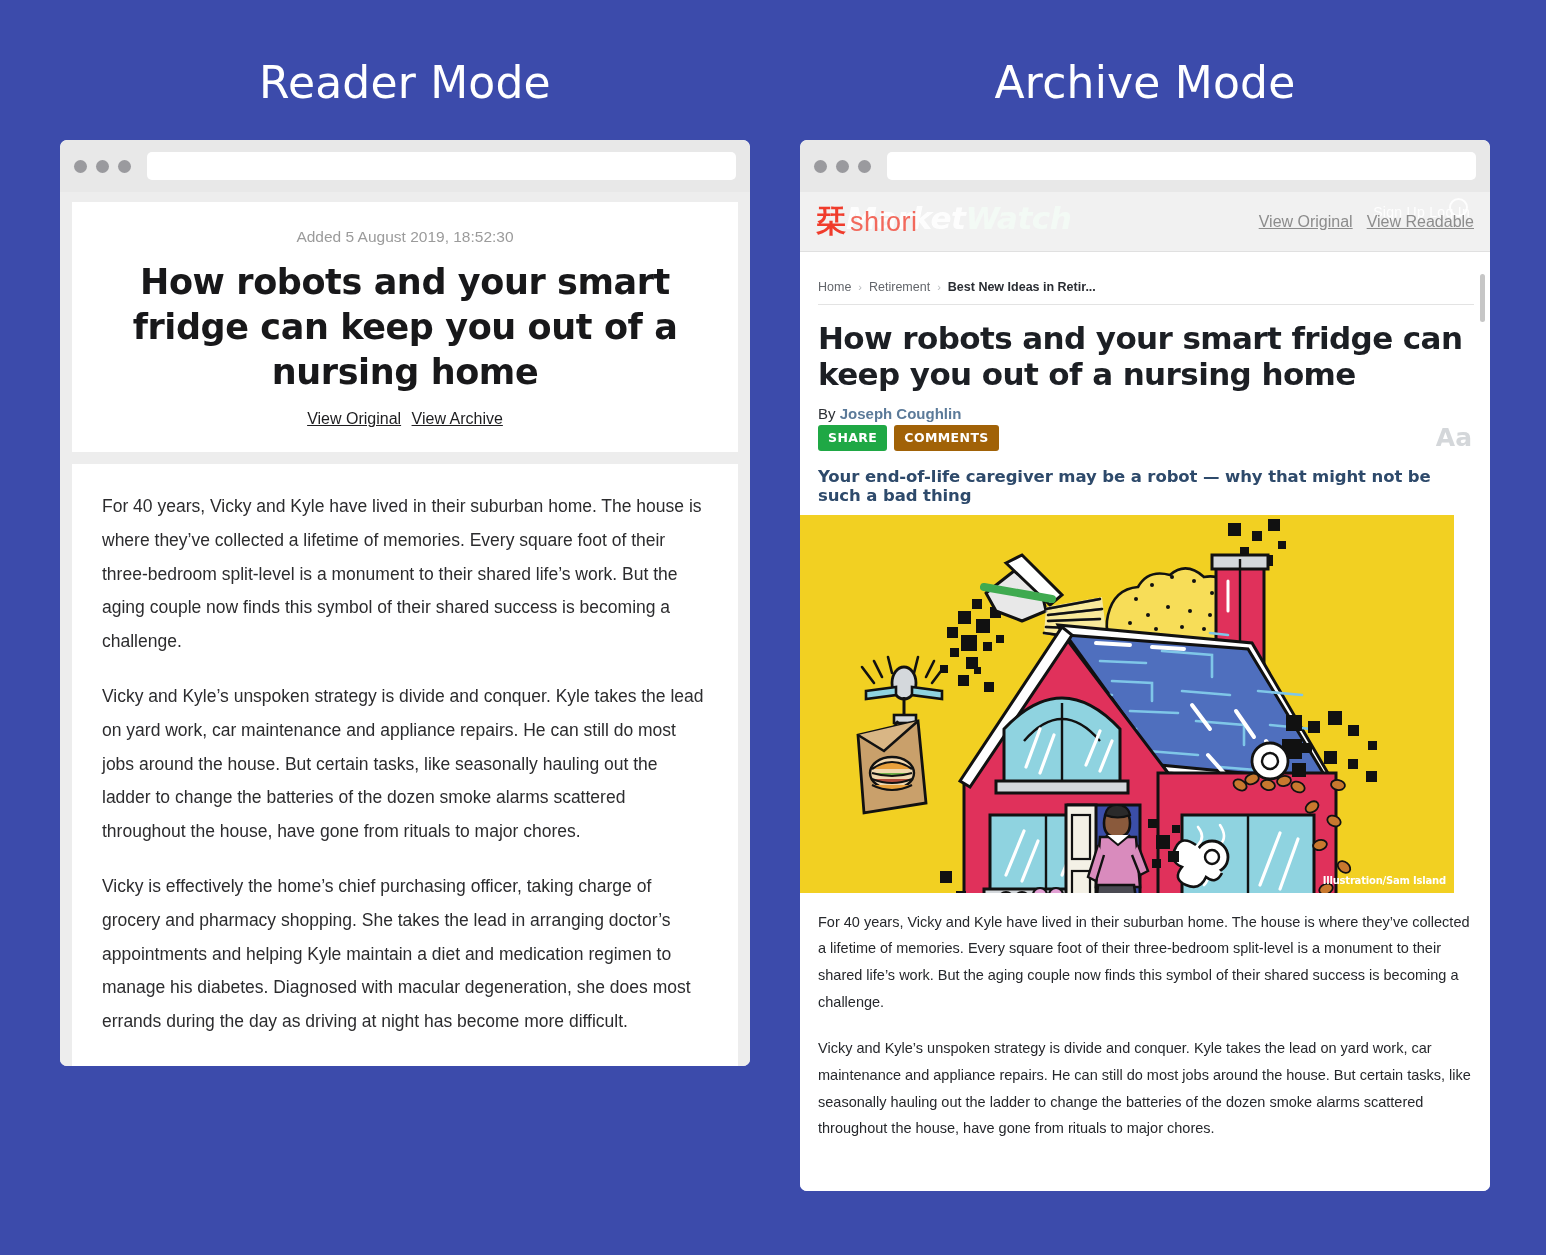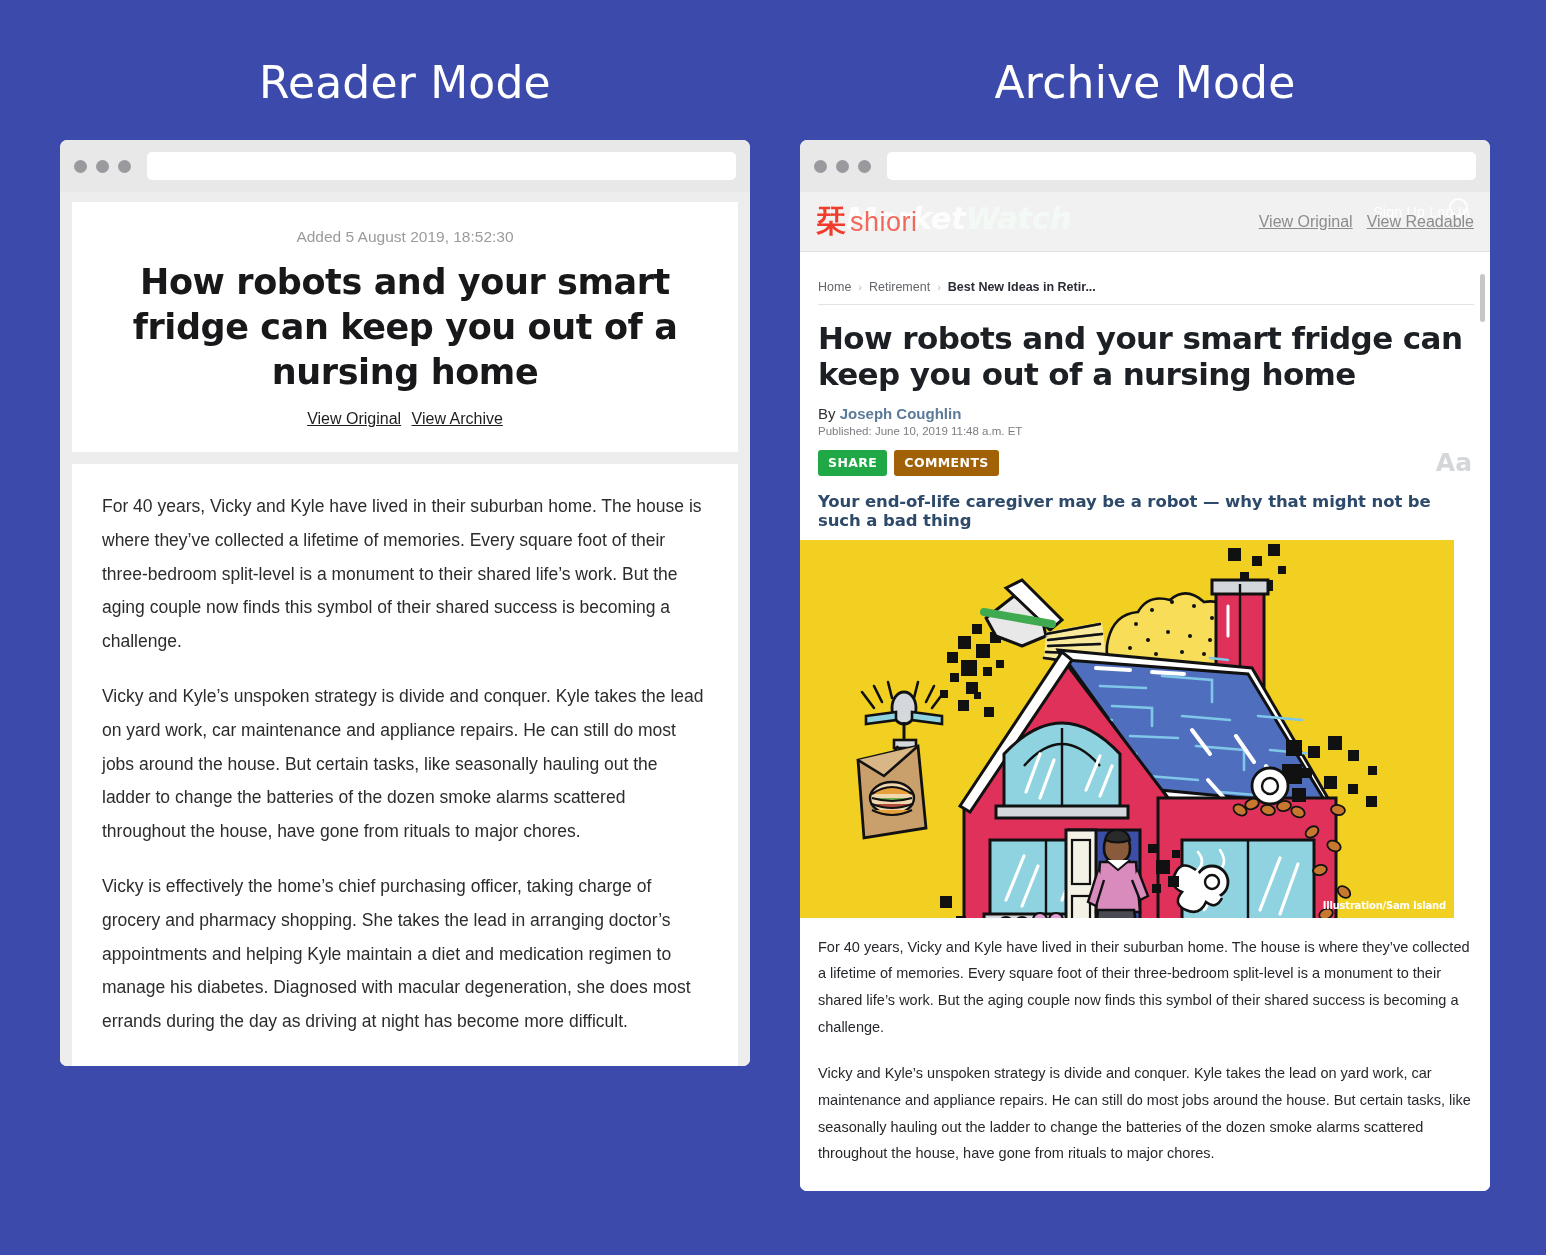--- a/index.html
+++ b/index.html
@@ -313,21 +313,20 @@
       <div class="crumb-rule"></div>
 
       <div class="mw-inner">
         <h1 class="mw-title">How robots and your smart fridge can keep you out of a nursing home</h1>
 
         <div class="mw-byline">
           <span>By</span>
           <span class="author">Joseph Coughlin</span>
         </div>
 
-        <div class="mw-published">Published: June 10, 2019 11:48 a.m. ET</div>
 
         <div class="mw-buttons">
           <button class="btn share">SHARE</button>
           <button class="btn comments">COMMENTS</button>
           <span class="aa-toggle">Aa</span>
         </div>
 
         <div class="mw-subhead">Your end-of-life caregiver may be a robot — why that might not be such a bad thing</div>
       </div>
 

